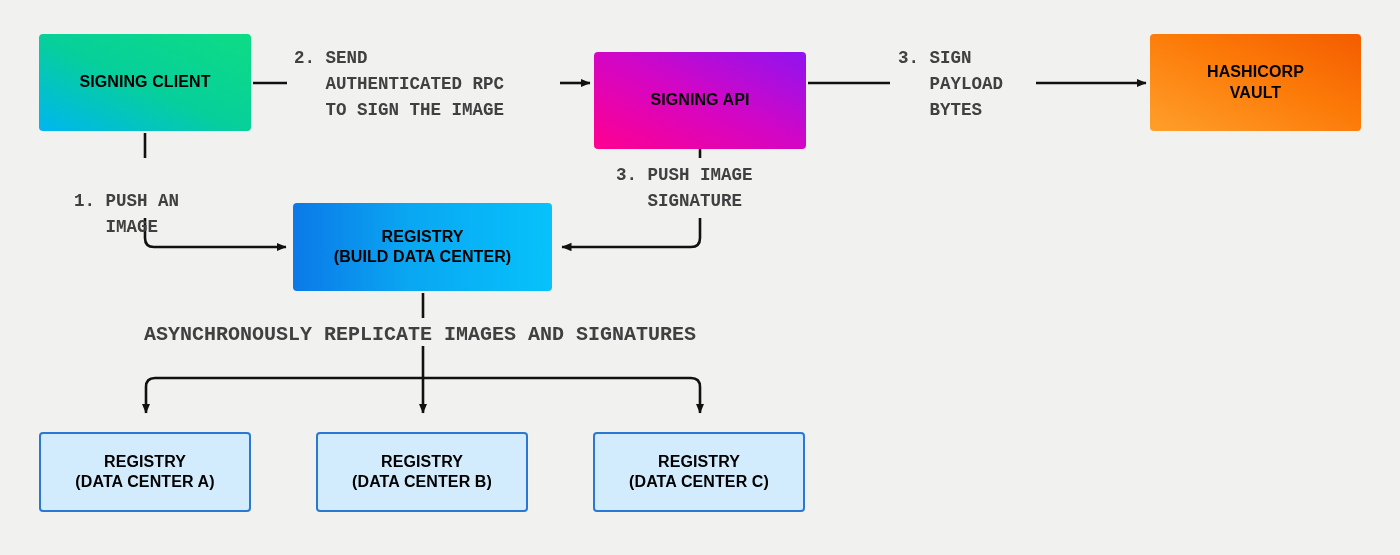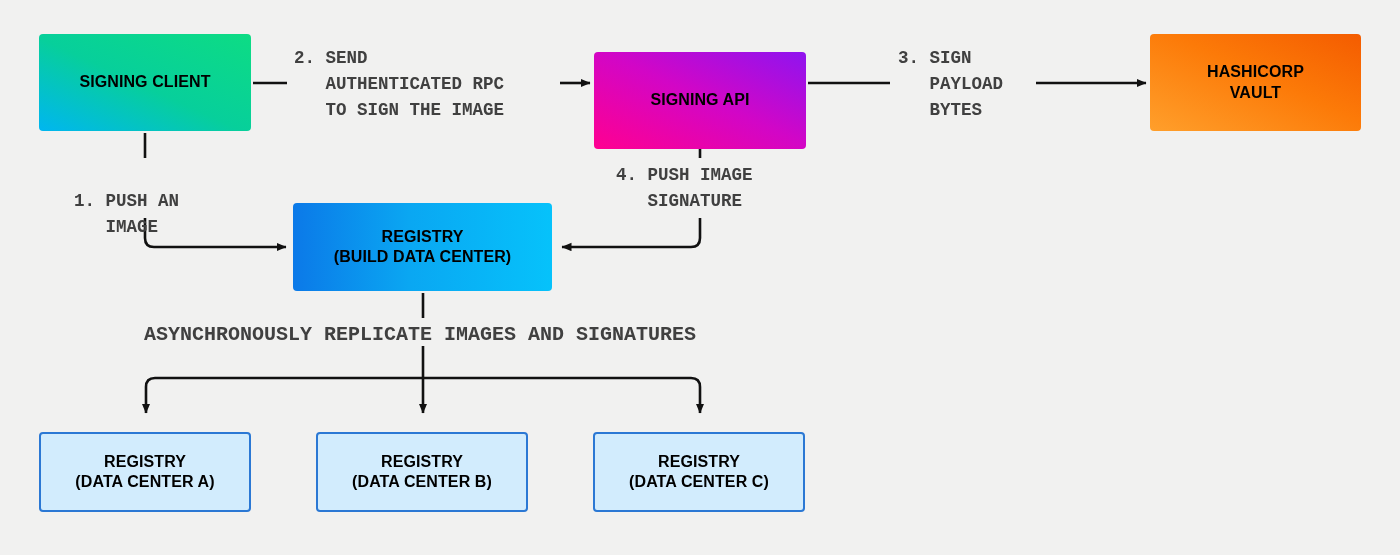--- a/index.html
+++ b/index.html
@@ -186,18 +186,18 @@
    IMAGE</div>
 
   <div class="edge-label" id="label-step2">2. SEND
    AUTHENTICATED RPC
    TO SIGN THE IMAGE</div>
 
   <div class="edge-label" id="label-step3">3. SIGN
    PAYLOAD
    BYTES</div>
 
-  <div class="edge-label" id="label-step4">4. PUSH IMAGE
+  <div class="edge-label" id="label-step4">3. PUSH IMAGE
    SIGNATURE</div>
 
   <div class="edge-label" id="label-replicate">ASYNCHRONOUSLY REPLICATE IMAGES AND SIGNATURES</div>
 
 </div>
 
 </body></html>

